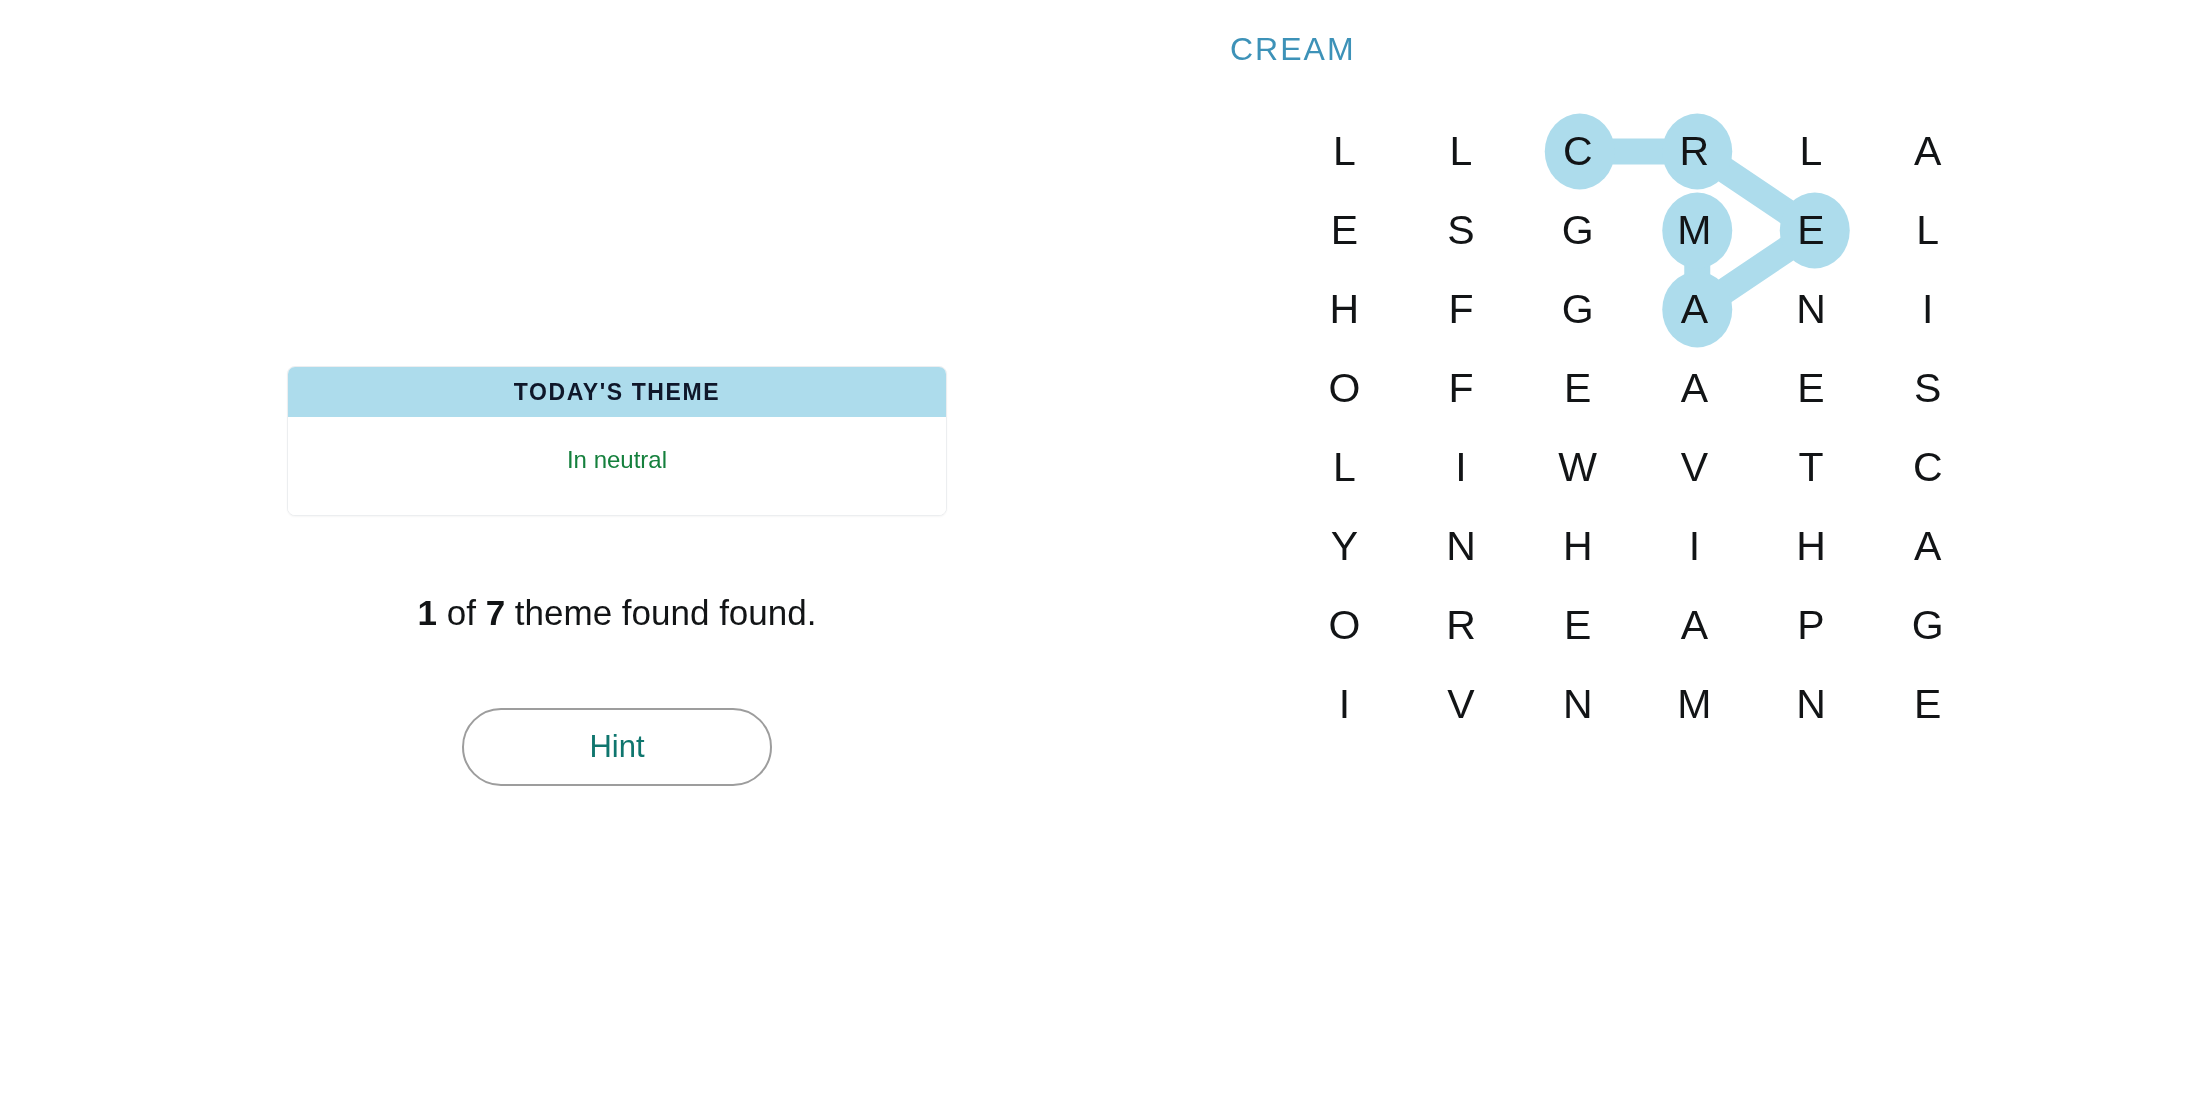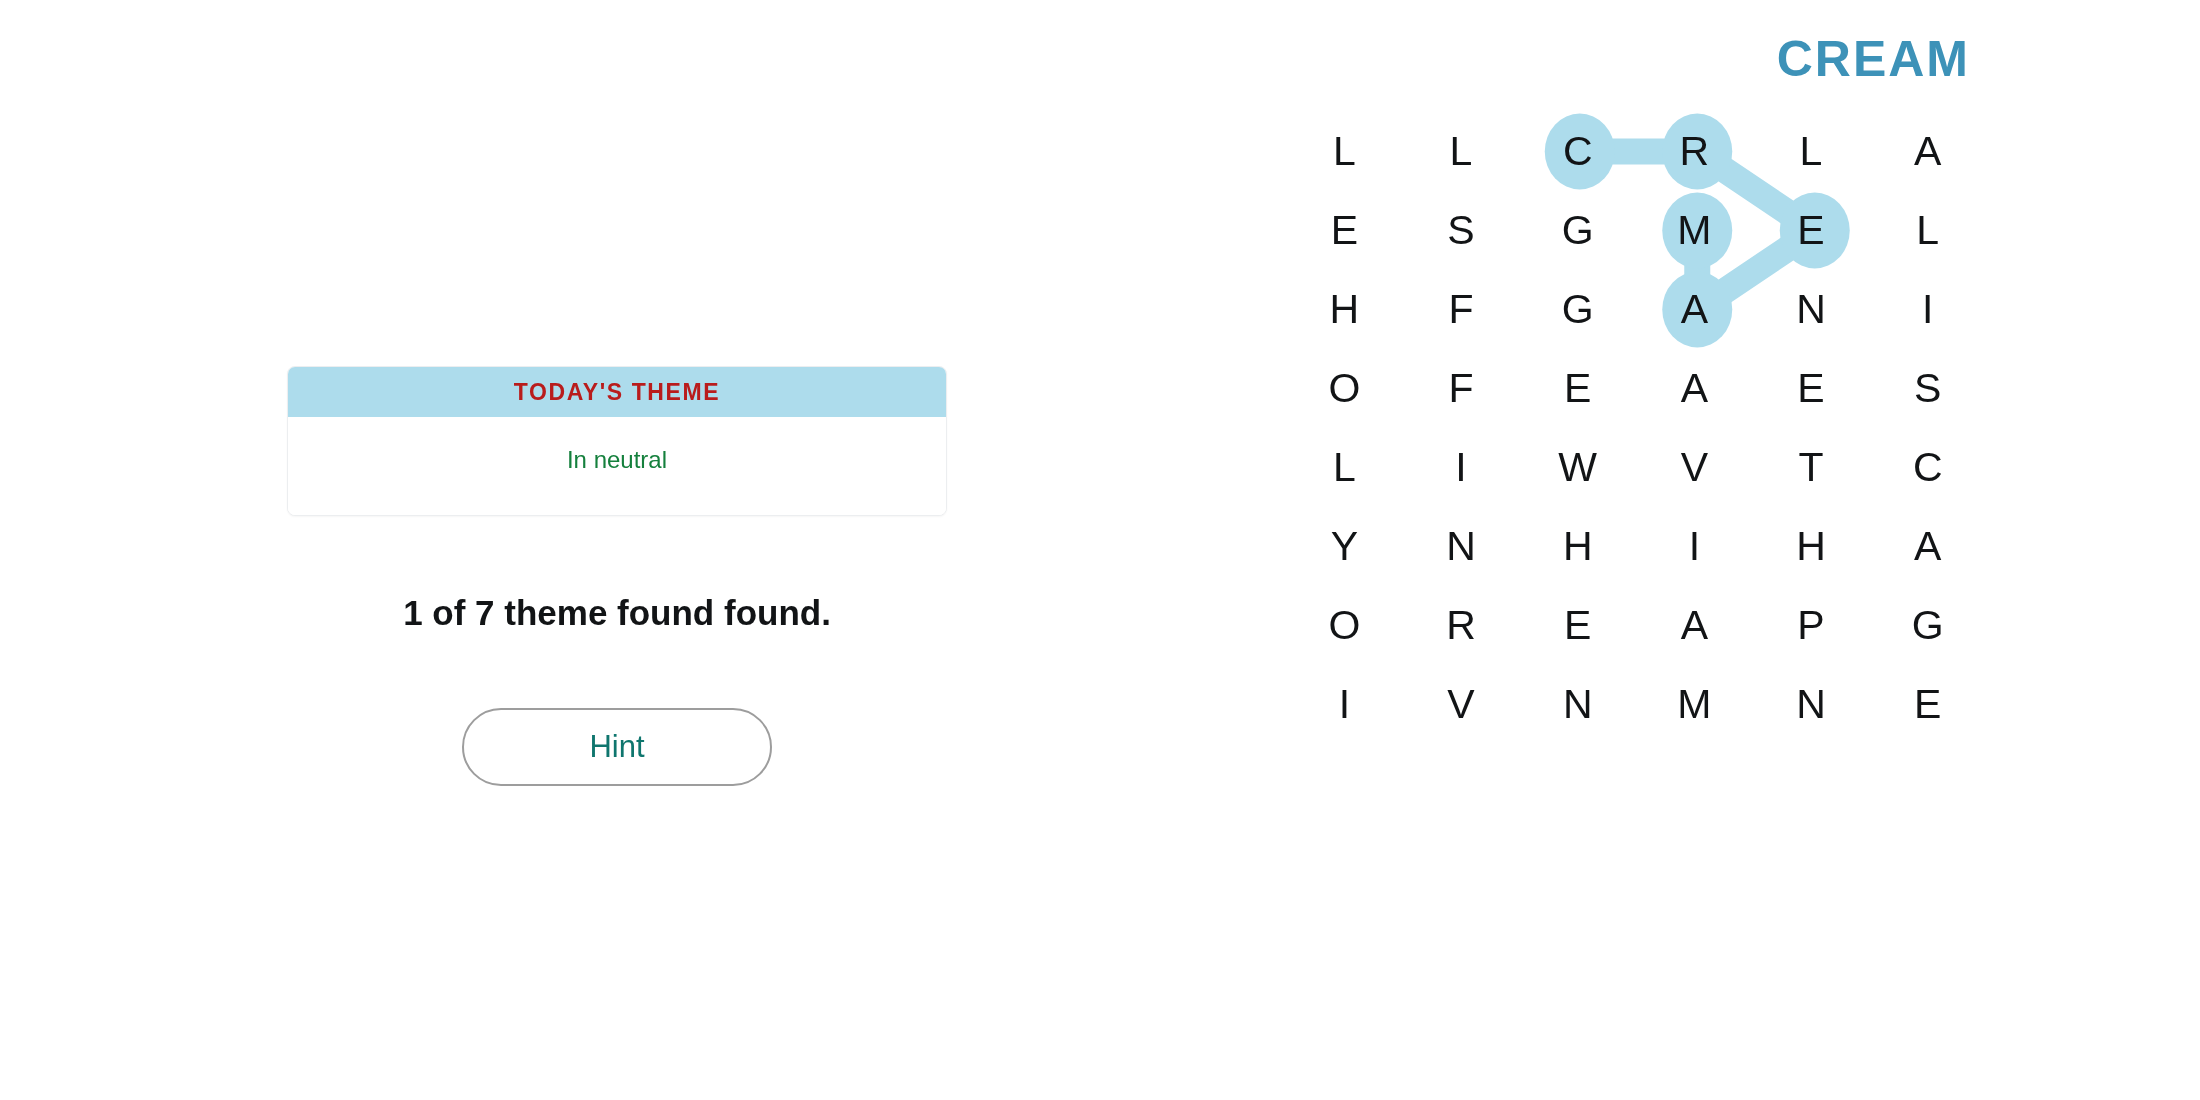--- a/index.html
+++ b/index.html
@@ -30,21 +30,21 @@
     top: 366px;
     width: 660px;
     background: #ffffff;
     border: 1px solid #eceef0;
     border-radius: 8px;
     overflow: hidden;
     box-shadow: 0 1px 2px rgba(0,0,0,0.04);
   }
   #theme-card-header {
     background: #addcec;
-    color: #b91c1c;
+    color: #0f172a;
     text-align: center;
     font-size: 23px;
     font-weight: 700;
     letter-spacing: 1.6px;
     padding: 14px 0 13px 0;
     line-height: 1;
   }
   #theme-card-body {
     background: #ffffff;
     text-align: center;
@@ -62,21 +62,21 @@
     left: 287px;
     top: 592px;
     width: 660px;
     text-align: center;
     font-size: 35px;
     color: #121416;
     line-height: 1.2;
     white-space: nowrap;
   }
   #progress-line .num { font-weight: 700; }
-  #progress-line .plain { font-weight: 700; }
+  #progress-line .plain { font-weight: 400; }
 
   #hint-button {
     position: absolute;
     left: 462px;
     top: 708px;
     width: 310px;
     height: 78px;
     border: 2px solid #9d9d9d;
     border-radius: 39px;
     background: #ffffff;
@@ -94,23 +94,23 @@
   #puzzle-panel {
     position: absolute;
     left: 1230px; top: 0;
     width: 970px; height: 1100px;
   }
 
   #puzzle-title {
     position: absolute;
     left: 0; top: 32px;
     width: 740px;
-    text-align: right;
-    font-size: 50px;
-    font-weight: 700;
+    text-align: left;
+    font-size: 32px;
+    font-weight: 400;
     letter-spacing: 2px;
     color: #3d92b8;
     line-height: 1.1;
   }
 
   #grid-wrap {
     position: absolute;
     left: 56px;
     top: 112px;
     width: 700px;

